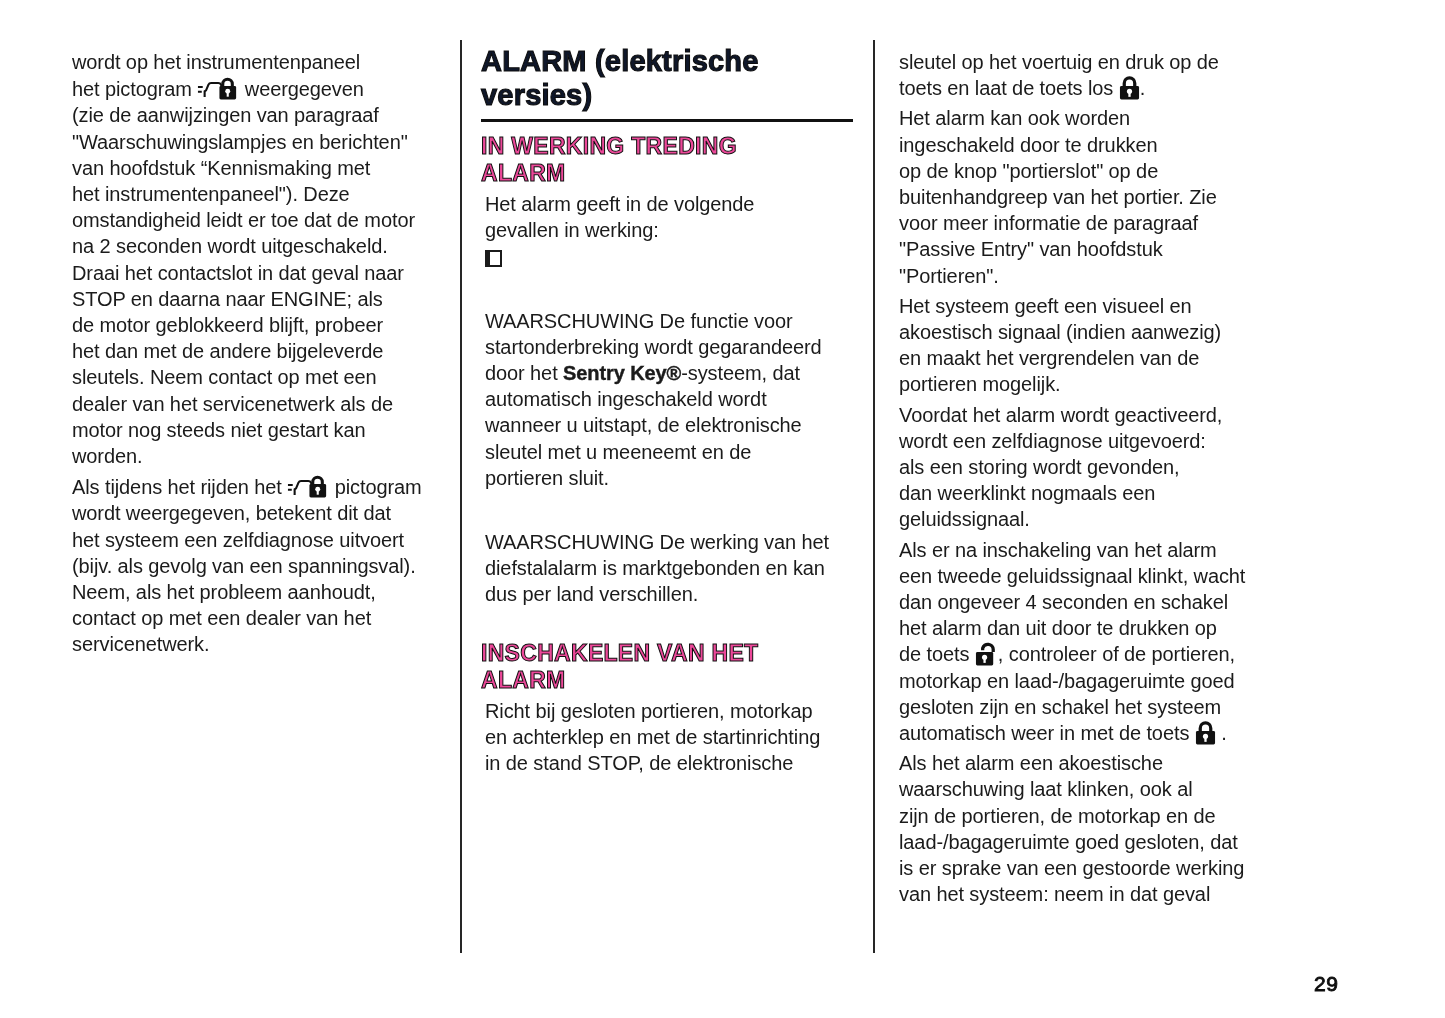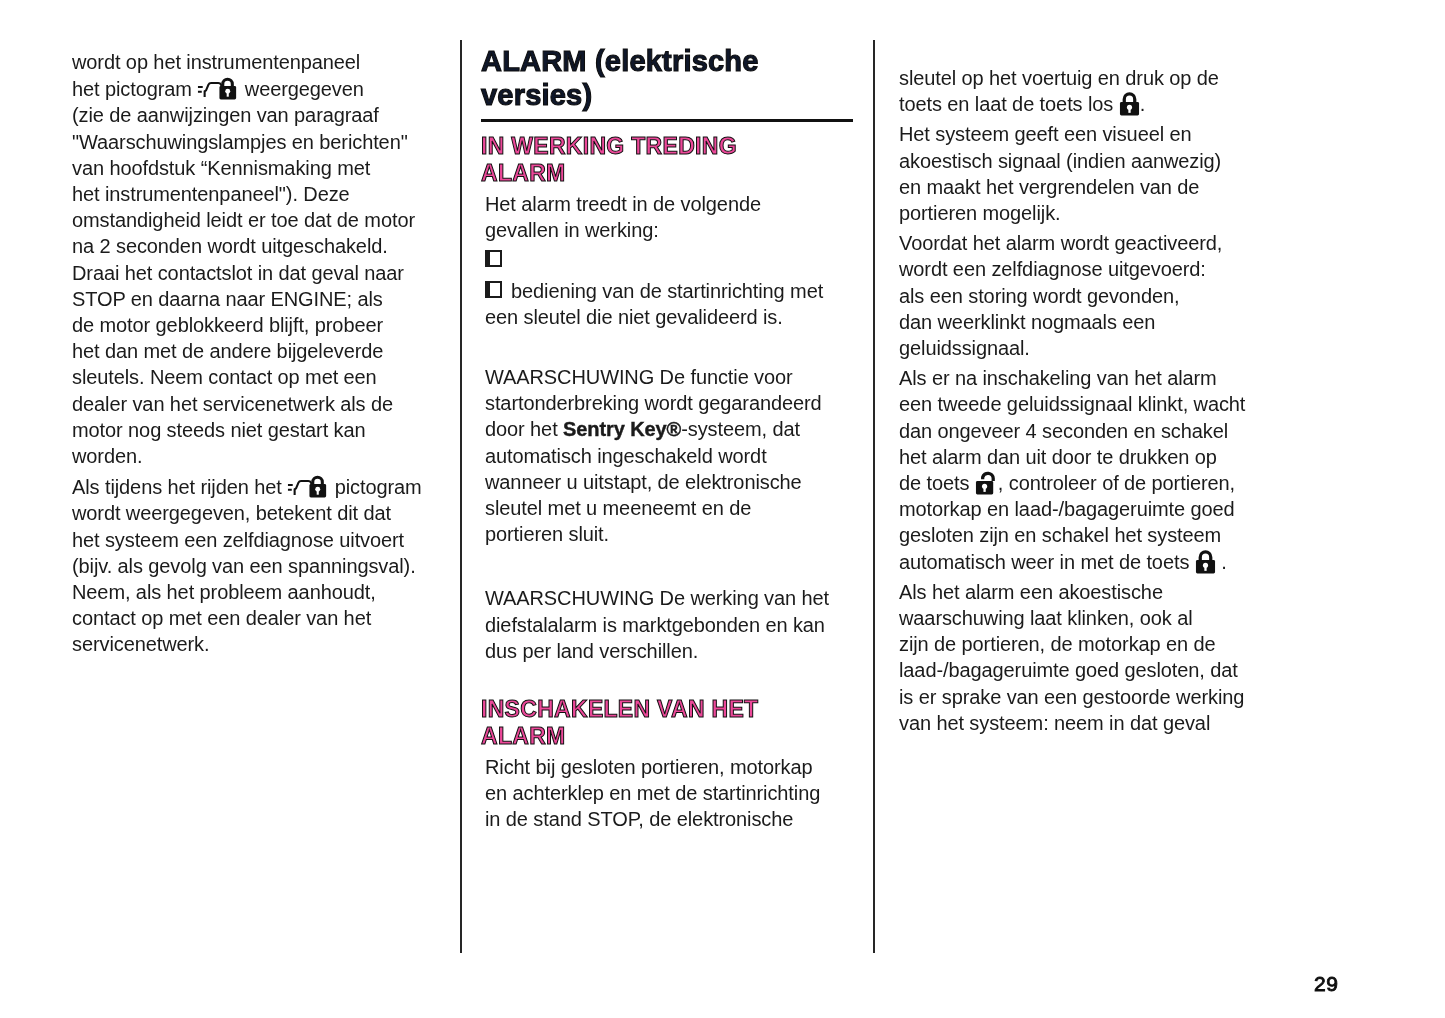--- a/index.html
+++ b/index.html
@@ -5,21 +5,21 @@
   html,body{margin:0;padding:0;}
   body{
     width:1445px;height:1018px;position:relative;overflow:hidden;
     background:#ffffff;color:#1b1b1b;
     font-family:"Liberation Sans", sans-serif;
   }
   .page{position:absolute;inset:0;}
   .col{position:absolute;}
   .col-left{left:68px;top:45px;width:384px;}
   .col-mid{left:481px;top:44px;width:374px;}
-  .col-right{left:895px;top:61px;width:384px;}
+  .col-right{left:895px;top:45px;width:384px;}
   .vrule{position:absolute;top:40px;width:2px;height:913px;background:#262626;}
   .vrule-1{left:460px;}
   .vrule-2{left:873px;}
   .para{
     margin:4px;white-space:pre;
     font-size:20px;line-height:26.2px;letter-spacing:-0.1px;color:#1b1b1b;
   }
   .title{
     margin:0;white-space:pre;
     font-size:29px;line-height:34px;font-weight:bold;color:#0f172a;
@@ -107,25 +107,23 @@
 contact op met een dealer van het
 servicenetwerk.</span></p>
     </div>
   <div class="vrule vrule-1"></div>
   <div class="col col-mid">
       <div class="title">ALARM (elektrische
 versies)</div>
       <div class="title-rule"></div>
       <div class="h2">IN WERKING TREDING
 ALARM</div>
-      <p class="para">Het alarm treedt in de volgende
+      <p class="para">Het alarm geeft in de volgende
 gevallen in werking:</p>
       <p class="para"><span class="bullet-square"></span></p>
-      <p class="para"><span class="bullet-square"></span><span>bediening van de startinrichting met
-een sleutel die niet gevalideerd is.</span></p>
       <div class="spacer" style="height: 26px;"></div>
       <p class="para"><span>WAARSCHUWING De functie voor
 startonderbreking wordt gegarandeerd
 door het </span><strong>Sentry Key®</strong><span>-systeem, dat
 automatisch ingeschakeld wordt
 wanneer u uitstapt, de elektronische
 sleutel met u meeneemt en de
 portieren sluit.</span></p>
       <div class="spacer" style="height: 30px;"></div>
       <p class="para">WAARSCHUWING De werking van het
@@ -137,20 +135,27 @@
       <p class="para">Richt bij gesloten portieren, motorkap
 en achterklep en met de startinrichting
 in de stand STOP, de elektronische</p>
     </div>
   <div class="vrule vrule-2"></div>
   <div class="col col-right">
       <p class="para"><span>sleutel op het voertuig en druk op de
 toets en laat de toets los </span><svg class="icon icon-lock-closed">
           <use href="#sym-lock-closed"></use>
         </svg><span>.</span></p>
+      <p class="para">Het alarm kan ook worden
+ingeschakeld door te drukken
+op de knop "portierslot" op de
+buitenhandgreep van het portier. Zie
+voor meer informatie de paragraaf
+"Passive Entry" van hoofdstuk
+"Portieren".</p>
       <p class="para">Het systeem geeft een visueel en
 akoestisch signaal (indien aanwezig)
 en maakt het vergrendelen van de
 portieren mogelijk.</p>
       <p class="para">Voordat het alarm wordt geactiveerd,
 wordt een zelfdiagnose uitgevoerd:
 als een storing wordt gevonden,
 dan weerklinkt nogmaals een
 geluidssignaal.</p>
       <p class="para"><span>Als er na inschakeling van het alarm

